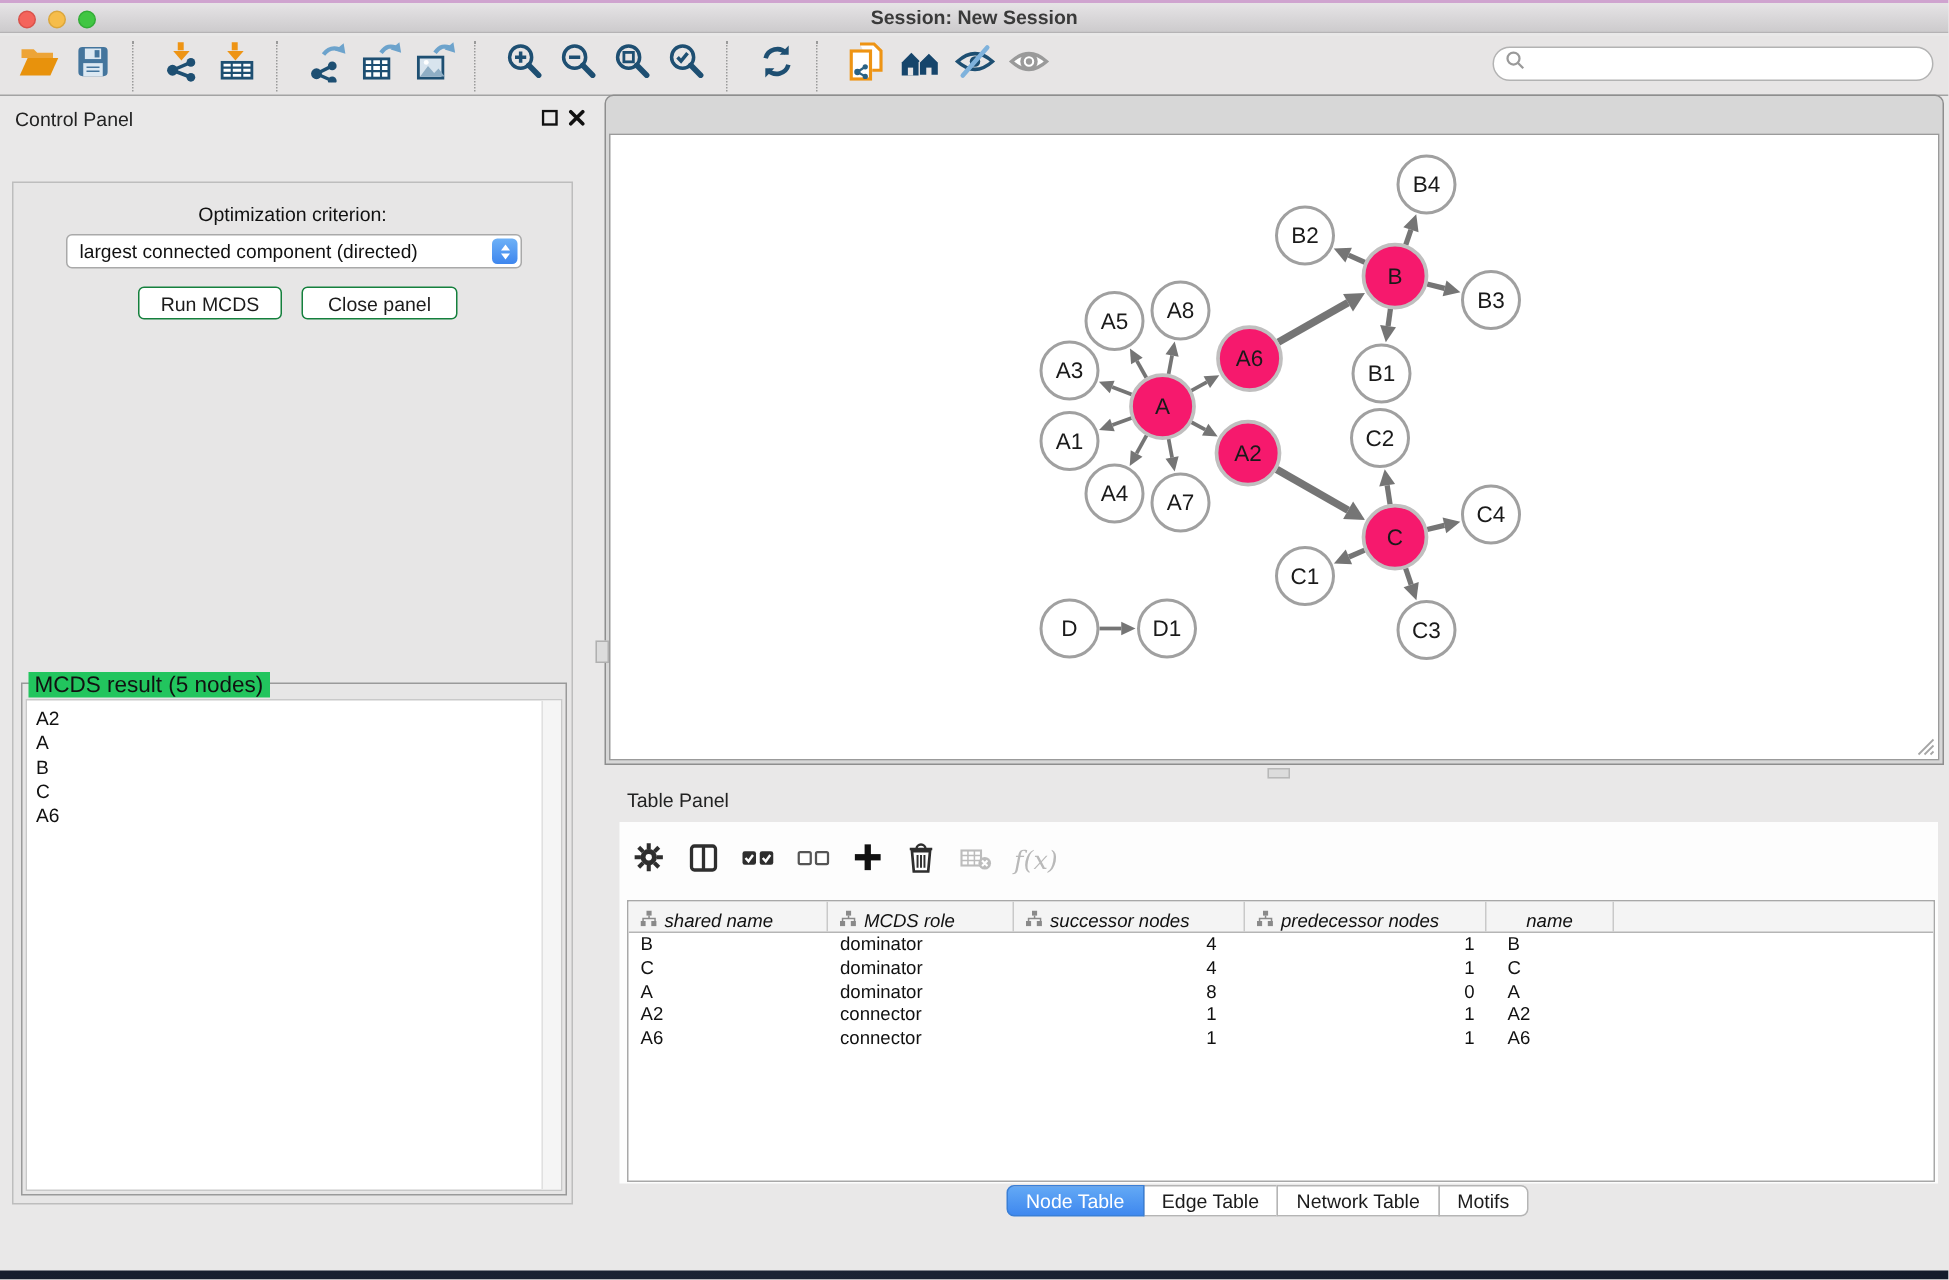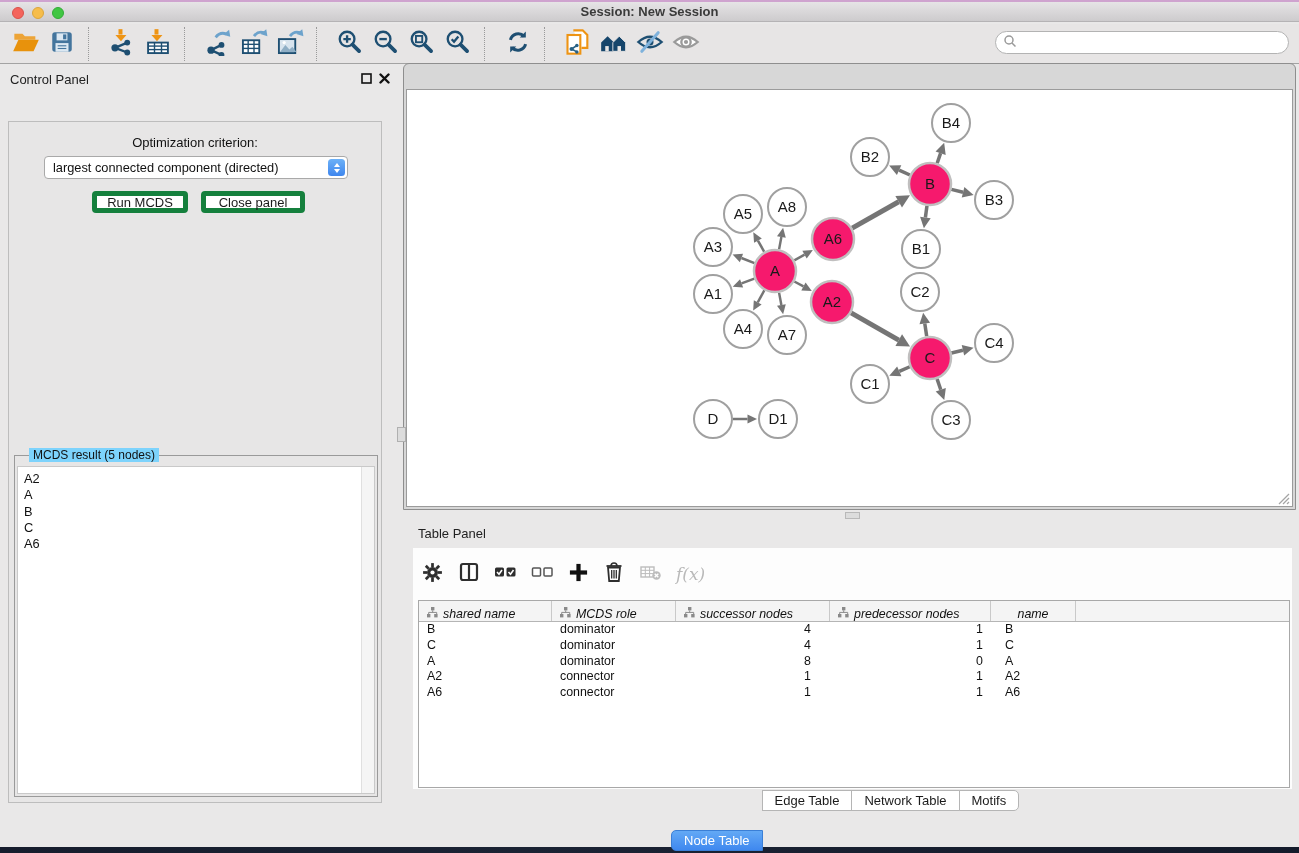--- a/index.html
+++ b/index.html
@@ -35,24 +35,24 @@
   .tab.sel { background:linear-gradient(#6aaef5,#3f88ef); border-color:#3a7fd6; color:#fff; z-index:2; }
   .panelbox { position:absolute; left:8px; top:121px; width:374px; height:682px; background:#e7e6e6; border:1px solid #bdbdbd; }
   .optlabel { position:absolute; left:0; top:135px; width:390px; text-align:center; font-size:13px; color:#111; }
   .combo { position:absolute; left:44px; top:156px; width:304px; height:23px; background:#ffffff; border:1px solid #a9a9a9;
     border-radius:4px; font-size:12.8px; color:#111; display:flex; align-items:center; padding-left:8px; }
   .combo .stepper { position:absolute; right:2px; top:2px; width:17px; height:17px; border-radius:3.5px;
     background:linear-gradient(#6db1f7,#3e86ee); display:flex; flex-direction:column; align-items:center; justify-content:center; }
   .combo .stepper span { display:block; width:0; height:0; border-left:3.5px solid transparent; border-right:3.5px solid transparent; }
   .combo .stepper .up { border-bottom:4px solid #fff; margin-bottom:2px; }
   .combo .stepper .dn { border-top:4px solid #fff; }
-  .btn { position:absolute; height:22px; background:#fff; border:5px solid #15803d; border-radius:4px;
+  .btn { position:absolute; height:22px; background:#fff; border:1px solid #15803d; border-radius:4px;
     font-size:13px; color:#1b1b1b; display:flex; align-items:center; justify-content:center; }
   .fieldset { position:absolute; left:14px; top:455px; width:364px; height:342px; border:1px solid #9a9a9a; }
-  .legend { position:absolute; left:14px; top:-8px; background:#7dd3fc; padding:0 4px; font-size:12px; color:#111; }
+  .legend { position:absolute; left:4px; top:-8px; background:#22c55e; padding:0 4px; font-size:15px; color:#111; }
   .listbox { position:absolute; left:2px; top:10px; right:2px; bottom:2px; background:#fff; border:1px solid #c9c9c9; overflow:hidden; }
   .scrolltrack { position:absolute; right:0; top:0; bottom:0; width:13px; background:#f5f5f5; border-left:1px solid #e0e0e0; }
   .listitems { padding:4px 0 0 6px; }
   .listitems div { font-size:12.8px; color:#111; line-height:16.3px; }
 
   
   .netwin { position:absolute; left:403px; top:63px; width:893px; height:447px; background:#d7d7d7;
     border:1px solid #8e8e8e; border-radius:6px 6px 0 0; }
   .net-titlebar { position:absolute; left:0; top:0; right:0; height:25px; border-radius:5px 5px 0 0;
     background:linear-gradient(#dedede,#c9c9c9); border-bottom:1px solid #a5a5a5;
@@ -77,21 +77,21 @@
   .thead { display:flex; height:21px; background:#f4f4f4; border-bottom:1px solid #b5b5b5; }
   .th { display:flex; align-items:flex-end; border-right:1px solid #c9c9c9; padding-left:8px; gap:5px; overflow:hidden; white-space:nowrap;font-style:italic; }
   .th.center { justify-content:center; padding-left:0; }
   .th.nolast { border-right:none; }
   .trow { display:flex; height:15.8px; line-height:15.8px; }
   .td { overflow:hidden; white-space:nowrap; }
 
   .bottom-tabs { position:absolute; left:672px; top:790px; display:flex; }
   .btab { height:21px; padding:0 12px; background:#fff; border:1px solid #b5b5b5; margin-left:-1px;
     font-size:13px; color:#1b1b1b; display:flex; align-items:center; }
-  .btab:first-child { border-radius:5px 0 0 5px;margin-top:40px; }
+  .btab:first-child { border-radius:5px 0 0 5px; }
   .btab:last-child { border-radius:0 5px 5px 0; }
   .btab.sel { background:linear-gradient(#63a9f5,#3f88ef); border-color:#3a7fd6; color:#fff; z-index:2; }
 
   
   .statusbar { position:absolute; left:0; top:815px; width:1299px; height:32px; background:#ededec; border-top:1px solid #c0c0c0; }
   .sb-btn { position:absolute; left:8px; top:4px; width:31px; height:24px; background:#fcfcfc; border:1px solid #a8a8a8;
     border-radius:3px; display:flex; align-items:center; justify-content:center; }
   .memory-btn { position:absolute; right:8px; top:4px; width:88px; height:24px; background:#fcfcfc; border:1px solid #a8a8a8;
     border-radius:3px; display:flex; align-items:center; justify-content:center; gap:6px; font-size:12.5px; color:#111; }
   .memdot { width:11px; height:11px; border-radius:50%; background:#1f9e3c; }

